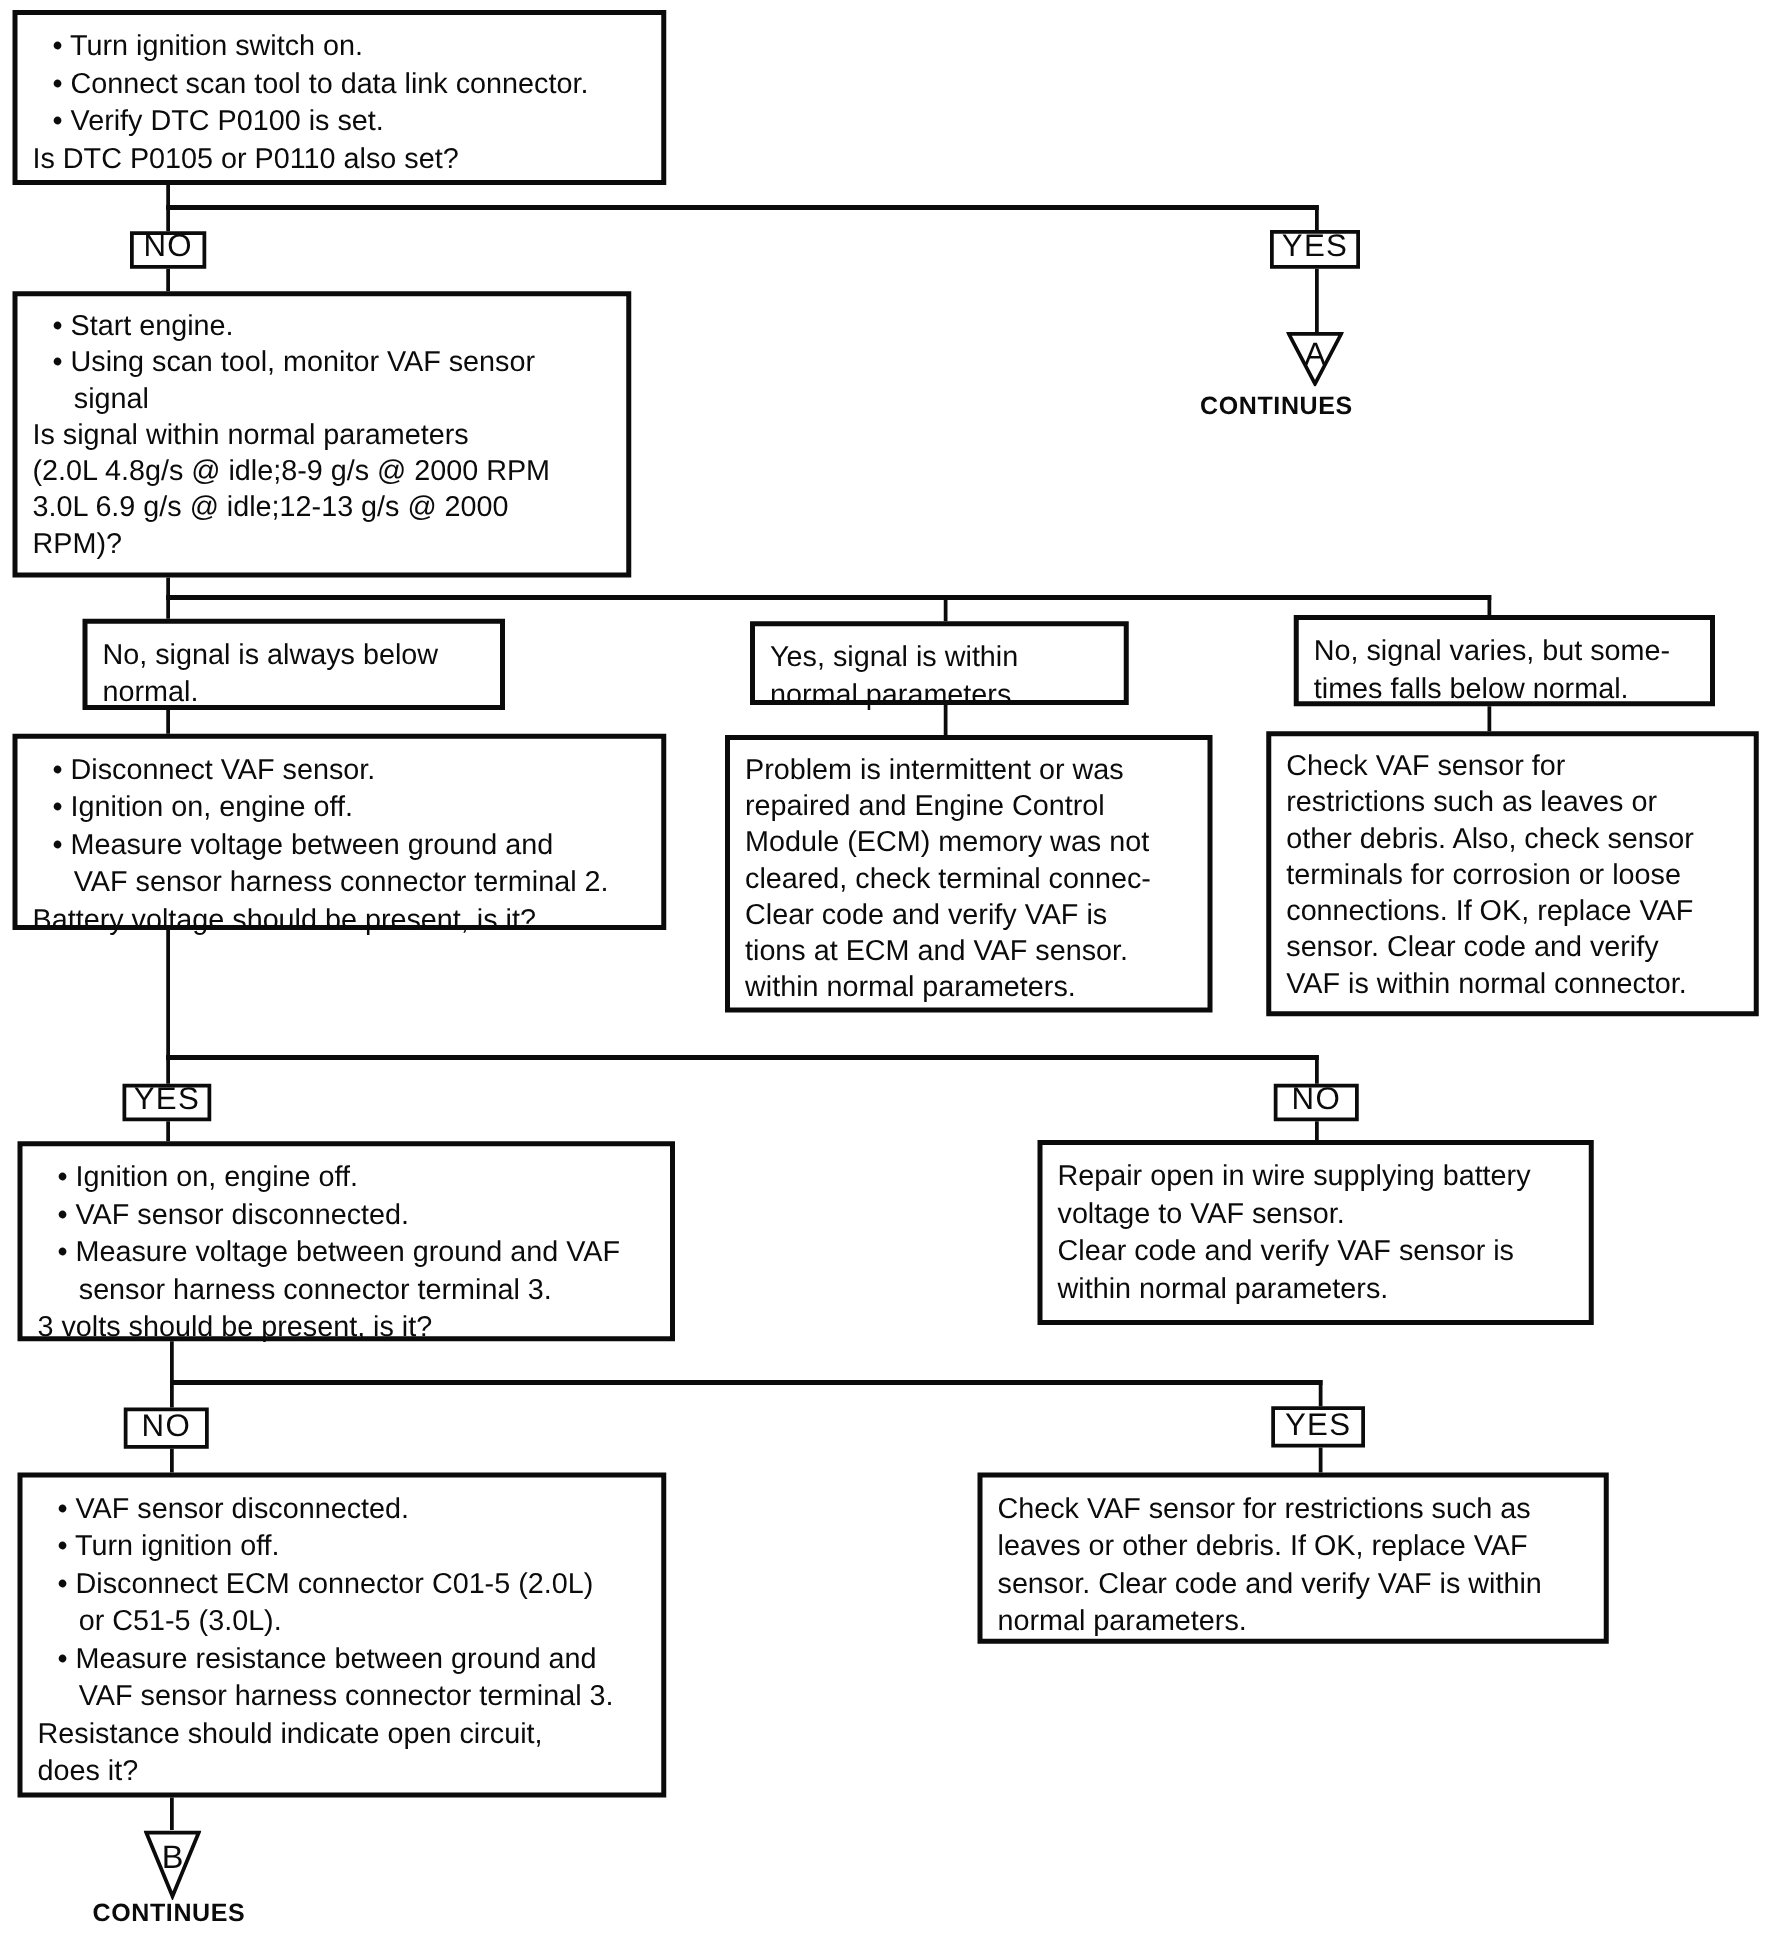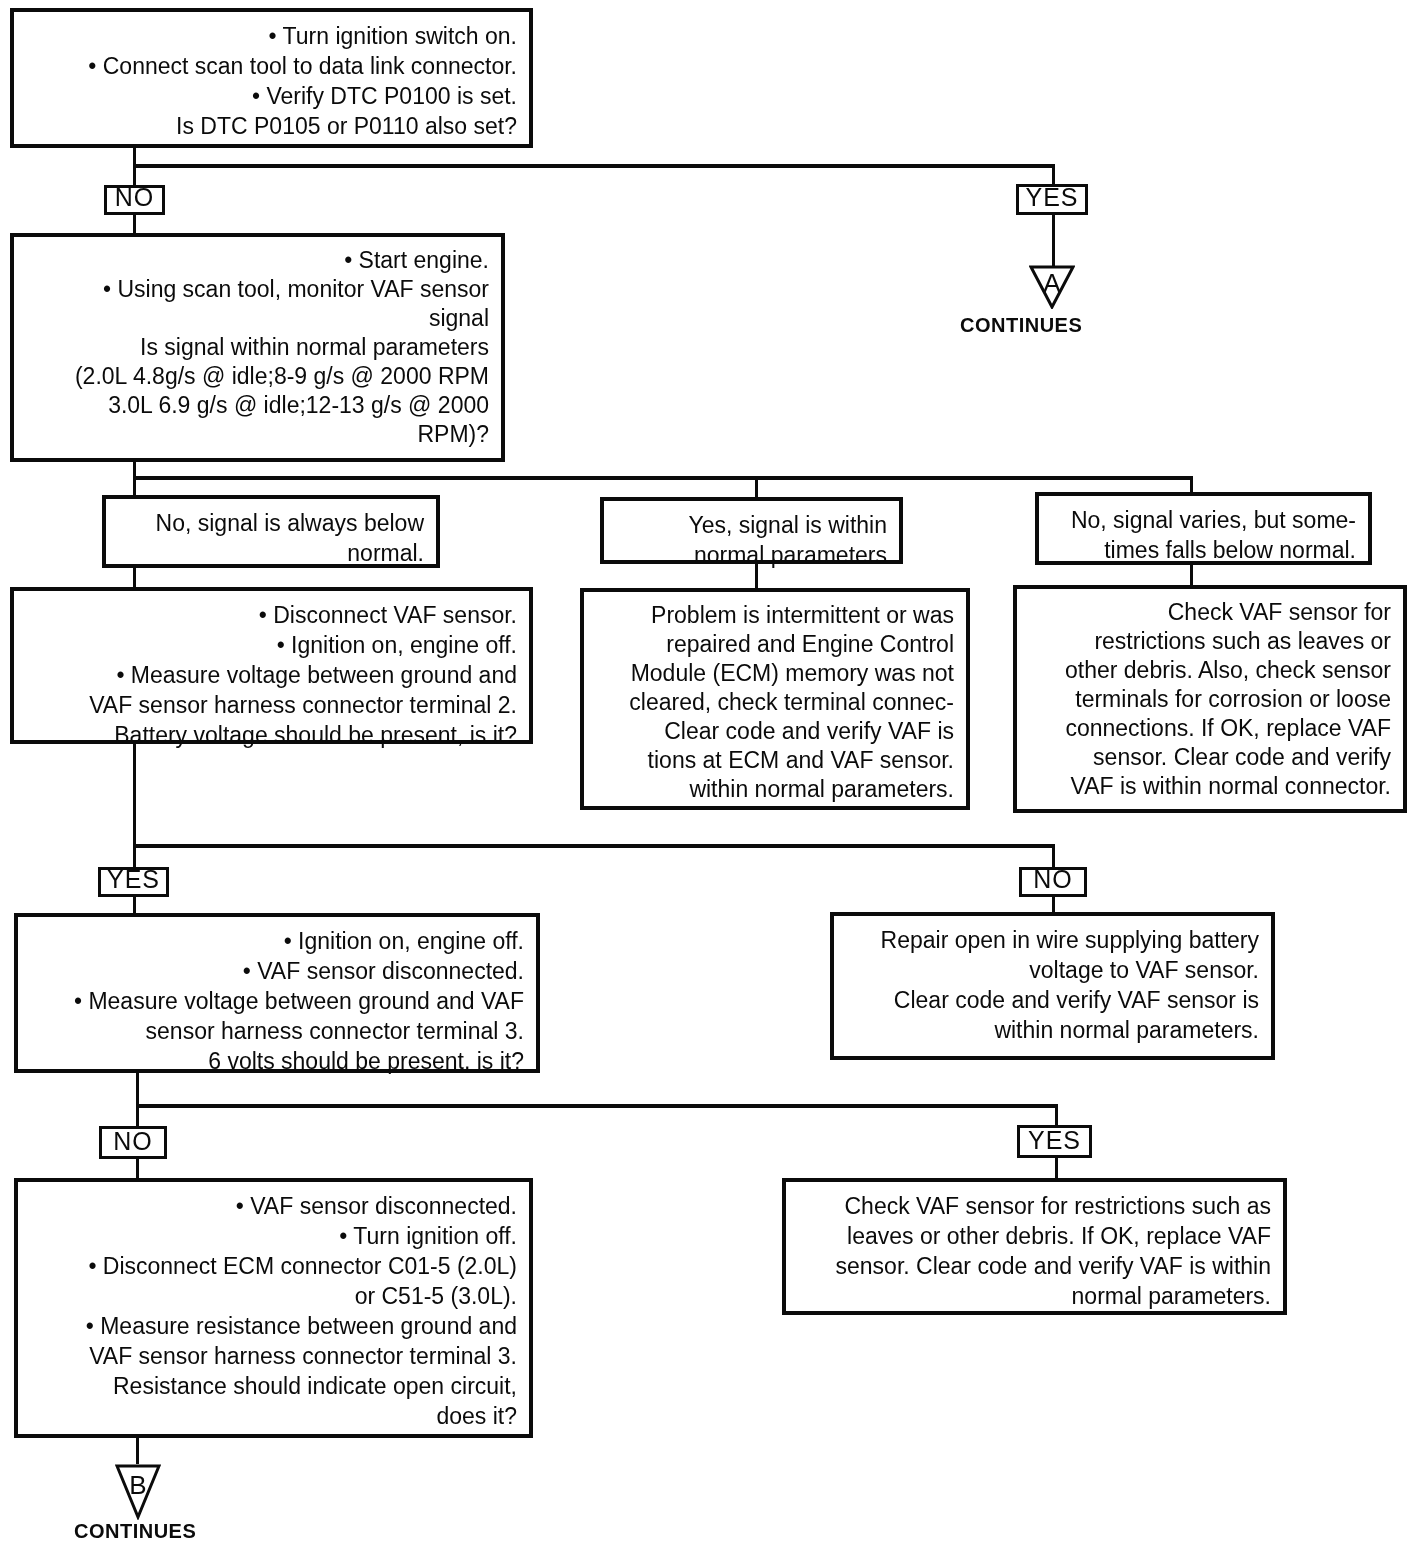--- a/index.html
+++ b/index.html
@@ -5,21 +5,21 @@
   html,body { margin:0; padding:0; background:#ffffff; }
   #canvas {
     position:relative; width:1424px; height:1548px; background:#ffffff;
     font-family:"Liberation Sans", sans-serif; color:#0b0b0b;
   }
   .box {
     position:absolute; box-sizing:border-box; background:#ffffff;
     border:4px solid #0b0b0b; padding:9px 12px;
     font-size:23px; line-height:30px;
   }
-  .box div { white-space:nowrap;text-align:right; }
+  .box div { white-space:nowrap; }
   .b { padding-left:16px; }   
   .c { padding-left:33px; }   
   .q { padding-left:0; }      
   .decision {
     position:absolute; box-sizing:border-box; background:#ffffff;
     border:3px solid #0b0b0b; display:flex; align-items:flex-end; justify-content:center;
     font-size:25px; letter-spacing:1px;
   }
   .line { position:absolute; background:#0b0b0b; }
   .vline { width:3px; }
@@ -91,21 +91,21 @@
   <div class="box" style="left:10px; top:233px; width:495px; height:229px; line-height:29px;">
     <div class="b">• Start engine.</div>
     <div class="b">• Using scan tool, monitor VAF sensor</div>
     <div class="c">signal</div>
     <div class="q">Is signal within normal parameters</div>
     <div class="q">(2.0L 4.8g/s @ idle;8-9 g/s @ 2000 RPM</div>
     <div class="q">3.0L 6.9 g/s @ idle;12-13 g/s @ 2000</div>
     <div class="q">RPM)?</div>
   </div>
 
-  <div class="box" style="left:66px; top:495px; width:338px; height:73px;margin-left:36px;">
+  <div class="box" style="left:66px; top:495px; width:338px; height:73px;">
     <div class="q">No, signal is always below</div>
     <div class="q">normal.</div>
   </div>
   <div class="box" style="left:600px; top:497px; width:303px; height:67px;">
     <div class="q">Yes, signal is within</div>
     <div class="q">normal parameters</div>
   </div>
   <div class="box" style="left:1035px; top:492px; width:337px; height:73px;">
     <div class="q">No, signal varies, but some-</div>
     <div class="q">times falls below normal.</div>
@@ -144,21 +144,21 @@
   </div>
   <div class="decision" style="left:1019px; top:867px; width:68px; height:30px;">
     <span>NO</span>
   </div>
 
   <div class="box" style="left:14px; top:913px; width:526px; height:160px;">
     <div class="b">• Ignition on, engine off.</div>
     <div class="b">• VAF sensor disconnected.</div>
     <div class="b">• Measure voltage between ground and VAF</div>
     <div class="c">sensor harness connector terminal 3.</div>
-    <div class="q">6 volts should be present, is it?</div>
+    <div class="q">3 volts should be present, is it?</div>
   </div>
 
   <div class="box" style="left:830px; top:912px; width:445px; height:148px;">
     <div class="q">Repair open in wire supplying battery</div>
     <div class="q">voltage to VAF sensor.</div>
     <div class="q">Clear code and verify VAF sensor is</div>
     <div class="q">within normal parameters.</div>
   </div>
 
   <div class="decision" style="left:99px; top:1126px; width:68px; height:33px;">

